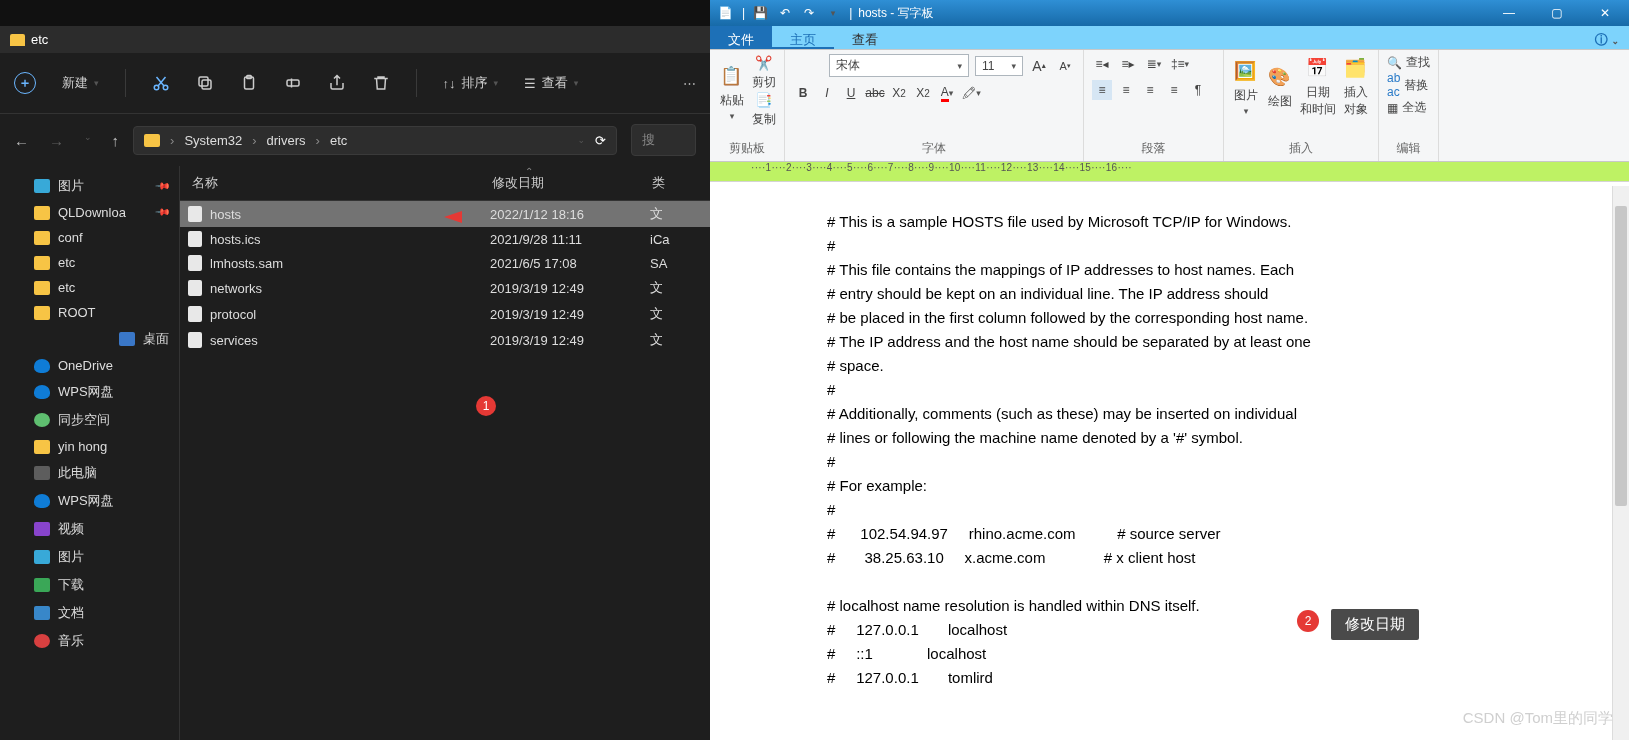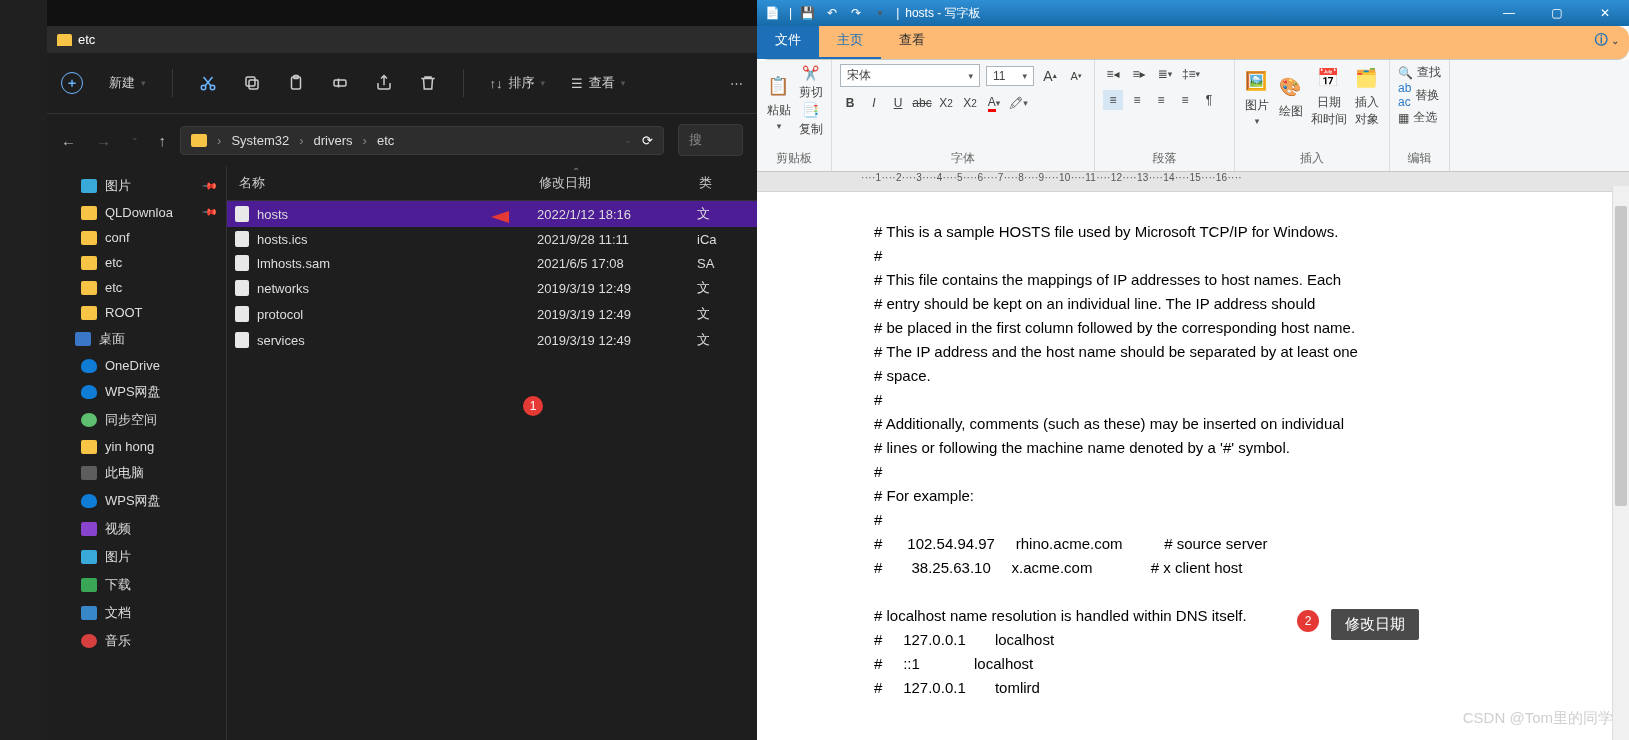--- a/index.html
+++ b/index.html
@@ -1,90 +1,90 @@
 <!DOCTYPE html>
 <html><head>
 <meta charset="utf-8">
 <style>
   * { box-sizing: border-box; margin: 0; padding: 0; font-family: "Segoe UI", "Microsoft YaHei", sans-serif; }
   body { width: 1629px; height: 740px; display: flex; overflow: hidden; background: #202020; }
   
-  .explorer { width: 710px; height: 740px; background: #1e1e1e; color: #fff; display: flex; flex-direction: column; font-size: 13px; margin-left: 47px; }
+  .explorer { width: 710px; height: 740px; background: #1e1e1e; color: #fff; display: flex; flex-direction: column; font-size: 13px; }
   .exp-thumb { height: 26px; background: #111; }
   .exp-tab { padding: 6px 10px; display:flex; align-items:center; gap:6px; background:#2c2c2c; }
   .exp-tab .folder-ico { width:15px; height:12px; background:#f7c445; border-radius:2px 2px 0 0; }
   .exp-toolbar { display:flex; align-items:center; gap:26px; padding:16px 14px; border-bottom:1px solid #333; }
   .tbtn { color:#d0d0d0; display:flex; align-items:center; gap:6px; cursor:pointer; }
   .tbtn.circle { width:22px; height:22px; border:1.5px solid #6bb6ff; border-radius:50%; justify-content:center; padding:0; color:#6bb6ff; font-weight:bold; }
   .sep { width:1px; height:28px; background:#3a3a3a; }
   .ico { width:18px; height:18px; display:inline-block; }
   .exp-path { display:flex; align-items:center; gap:14px; padding:10px 14px; }
   .nav-arrows { display:flex; gap:20px; color:#bbb; font-size:15px; }
   .path-box { flex:1; display:flex; align-items:center; gap:10px; background:#2d2d2d; border:1px solid #3a3a3a; border-radius:4px; padding:6px 10px; }
   .path-box .folder-ico { width:16px; height:13px; background:#f7c445; border-radius:2px; }
   .path-box .crumb { color:#ddd; }
   .path-box .sepc { color:#888; }
   .search-box { width:65px; background:#2d2d2d; border:1px solid #3a3a3a; border-radius:4px; padding:6px 10px; color:#888; }
   .exp-body { flex:1; display:flex; }
   .sidebar { width:180px; padding:6px 0; border-right:1px solid #333; overflow:hidden; }
   .sb-item { display:flex; align-items:center; gap:8px; padding:5px 10px 5px 22px; color:#ddd; cursor:pointer; white-space:nowrap; position:relative; }
   .sb-item.pinned::after { content:"📌"; font-size:10px; position:absolute; right:10px; color:#888; transform:rotate(45deg); }
-  .sb-item.lvl1 { padding-left:28px; }
+  .sb-item.lvl1 { padding-left:28px;justify-content:flex-end; }
   .sb-item.lvl2 { padding-left:34px; }
   .sb-ico { width:16px; height:14px; border-radius:2px; }
   .sb-folder { background:#f7c445; }
   .sb-pic { background:#38a9d8; }
   .sb-desktop { background:#3a77c7; }
   .sb-cloud { background:#0f7cd6; border-radius:50% 50% 40% 40%; }
   .sb-green { background:#5fbf70; border-radius:50%; }
   .sb-pc { background:#5d5d5d; }
   .sb-video { background:#8844cc; }
   .sb-doc { background:#3887c9; }
   .sb-down { background:#3aa757; }
   .sb-music { background:#d84040; border-radius:50%; }
   .filepane { flex:1; }
   .fp-head { display:flex; padding:8px 4px; color:#ccc; border-bottom:1px solid #333; position:relative; }
   .fp-head .chdr { padding:0 8px; }
   .fp-head .sort { position:absolute; left:345px; top:0; color:#888; font-size:10px; }
   .col-name { width:300px; } .col-date { width:160px; } .col-type { flex:1; }
   .fp-row { display:flex; padding:4px 4px; color:#ddd; align-items:center; cursor:pointer; }
-  .fp-row.sel { background:#4c1d95; }
+  .fp-row.sel { background:#737373; }
   .fp-row .file-ico { width:14px; height:16px; background:#e8e8e8; margin:0 8px 0 4px; border-radius:2px; }
   .fp-row .fname { width:280px; }
   
   .anno1 { position:relative; }
   .anno1::after { content:""; position:absolute; left:258px; top:10px; width:0; height:0; border:6px solid transparent; border-right:18px solid #e53935; }
   .bubble1 { position:absolute; left:296px; top:230px; width:20px; height:20px; background:#e53935; border-radius:50%; color:#fff; font-size:12px; display:flex; align-items:center; justify-content:center; z-index:5; }
   
   .wordpad { flex:1; height:740px; background:#fff; display:flex; flex-direction:column; position:relative; }
   .wp-title { height:26px; background:linear-gradient(#2f8fd5,#176aa8); display:flex; align-items:center; color:#fff; font-size:12px; }
   .wp-title .qat { display:flex; align-items:center; gap:8px; padding:0 8px; }
   .wp-title .qat .qicon { width:16px; height:16px; display:flex; align-items:center; justify-content:center; }
   .wp-title .tline { margin-left:6px; }
   .wp-title .winbtns { margin-left:auto; display:flex; }
   .wp-title .winbtn { width:48px; height:26px; display:flex; align-items:center; justify-content:center; }
-  .wp-tabs { height:34px; background:#fdba74; display:flex; border-bottom:1px solid #c8c8c8; font-size:13px;border-radius:12px; }
+  .wp-tabs { height:24px; background:#7dd3fc; display:flex; border-bottom:1px solid #c8c8c8; font-size:13px; }
   .wp-tab { padding:5px 18px; color:#333; cursor:pointer; }
   .wp-tab.file { background:#1d70b7; color:#fff; }
   .wp-tab.active { border-bottom:2px solid #1d70b7; color:#1d70b7; font-weight:500;}
   .wp-tabs .helpbtn { margin-left:auto; padding:5px 10px; color:#1d70b7; font-weight:bold; }
   .ribbon { height:112px; background:#f5f6f7; border-bottom:1px solid #c8c8c8; display:flex; font-size:12px; color:#444; }
   .rgroup { border-right:1px solid #dcdcdc; display:flex; flex-direction:column; padding:4px 8px; }
   .rgroup .rlbl { text-align:center; color:#666; margin-top:auto; padding-top:4px; }
   .rrow { display:flex; gap:6px; align-items:center; }
   .rbtn { display:flex; flex-direction:column; align-items:center; gap:2px; cursor:pointer; }
   .rico { width:28px; height:28px; display:flex; align-items:center; justify-content:center; font-size:18px; }
   .rbtn.sm .rico { width:18px; height:18px; font-size:14px; }
   .sel-box { border:1px solid #aeb6bd; background:#fff; padding:2px 6px; display:flex; align-items:center; gap:4px; }
-  .sel-box.wide { width:140px; }
+  .sel-box.wide { width:140px;margin-left:36px; }
   .sel-box.narrow { width:48px; }
   .dd { color:#555; font-size:9px; }
   .fmt-row { display:flex; gap:4px; align-items:center; margin-top:6px;}
   .fmt-btn { width:20px; height:20px; display:flex; align-items:center; justify-content:center; border:1px solid transparent; cursor:pointer; }
-  .ruler { height:20px; background:#e5e5e5; border-bottom:1px solid #d4d4d4; font-size:10px; color:#555; overflow:hidden; white-space:nowrap; padding-left:104px; letter-spacing:0.3px; }
+  .ruler { height:20px; background:#bef264; border-bottom:1px solid #d4d4d4; font-size:10px; color:#555; overflow:hidden; white-space:nowrap; padding-left:41px; letter-spacing:0.3px; }
   .doc { flex:1; overflow:auto; font-family:"SimSun","NSimSun",monospace; font-size:15px; line-height:23px; padding:28px 0 0 117px; white-space:pre; color:#000; position:relative; }
   .scroll-v { position:absolute; right:0; top:186px; bottom:0; width:17px; background:#f0f0f0; border-left:1px solid #dcdcdc; }
   .scroll-v .thumb { position:absolute; top:20px; left:2px; right:2px; height:300px; background:#c7c7c7; border-radius:2px; }
   .tooltip { position:absolute; right:210px; bottom:100px; background:#4a4a4a; color:#fff; padding:6px 14px; font-size:15px; border-radius:2px; }
   .bubble2 { position:absolute; right:310px; bottom:108px; width:22px; height:22px; background:#e53935; border-radius:50%; color:#fff; font-size:12px; display:flex; align-items:center; justify-content:center; z-index:6; }
   .watermark { position:absolute; right:16px; bottom:12px; color:#cfcfcf; font-size:15px; }
 </style>
 </head>
 <body>
 

